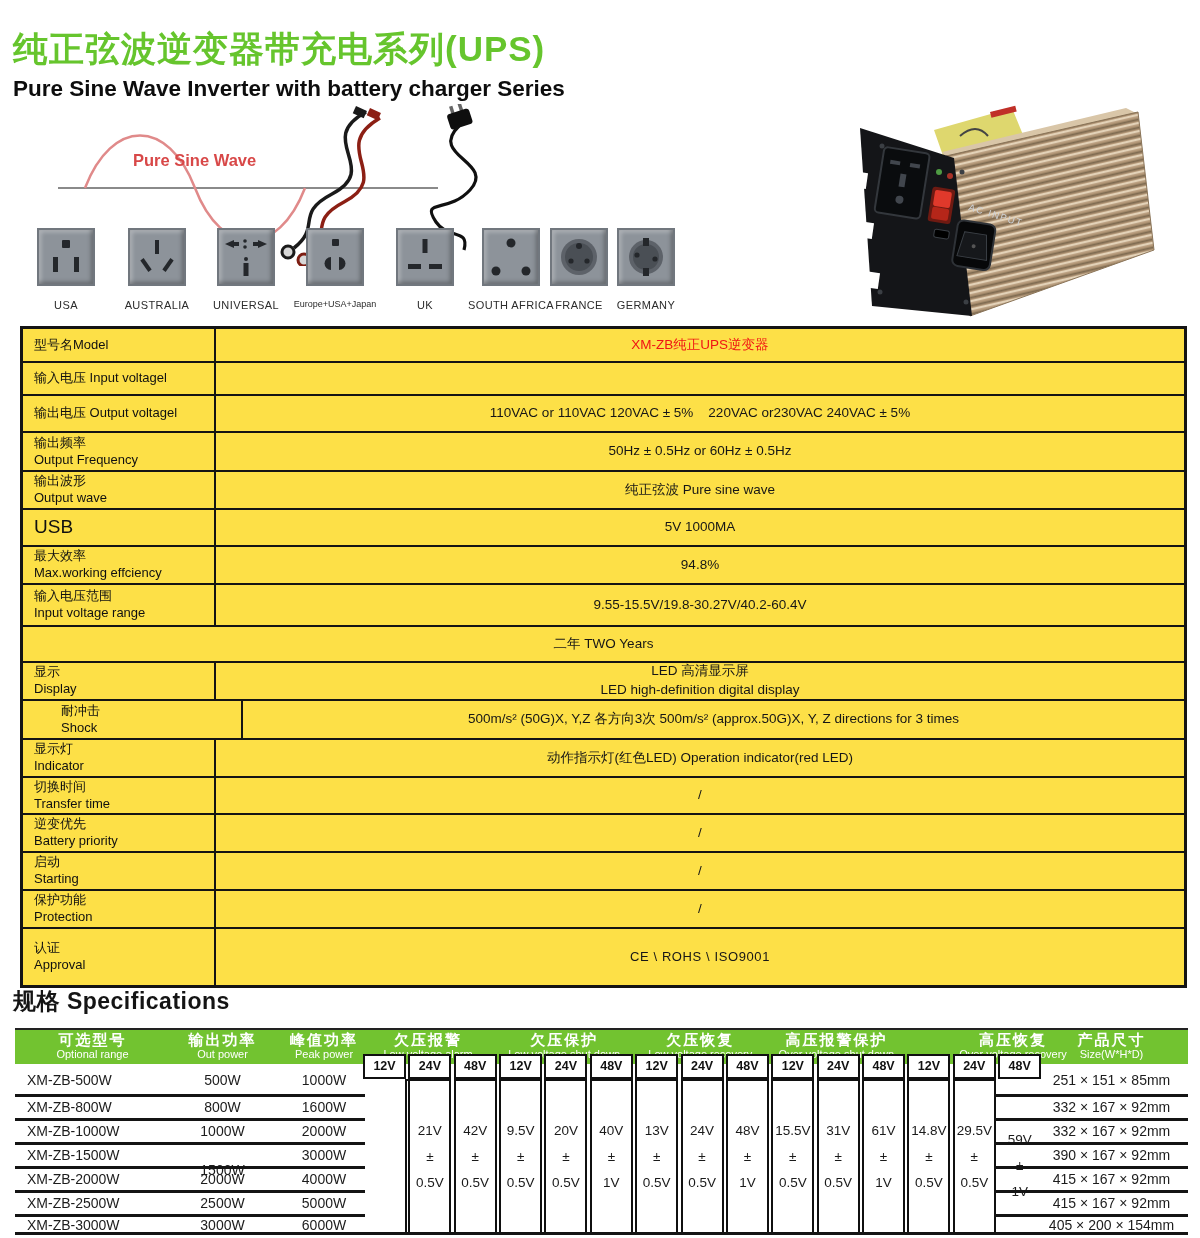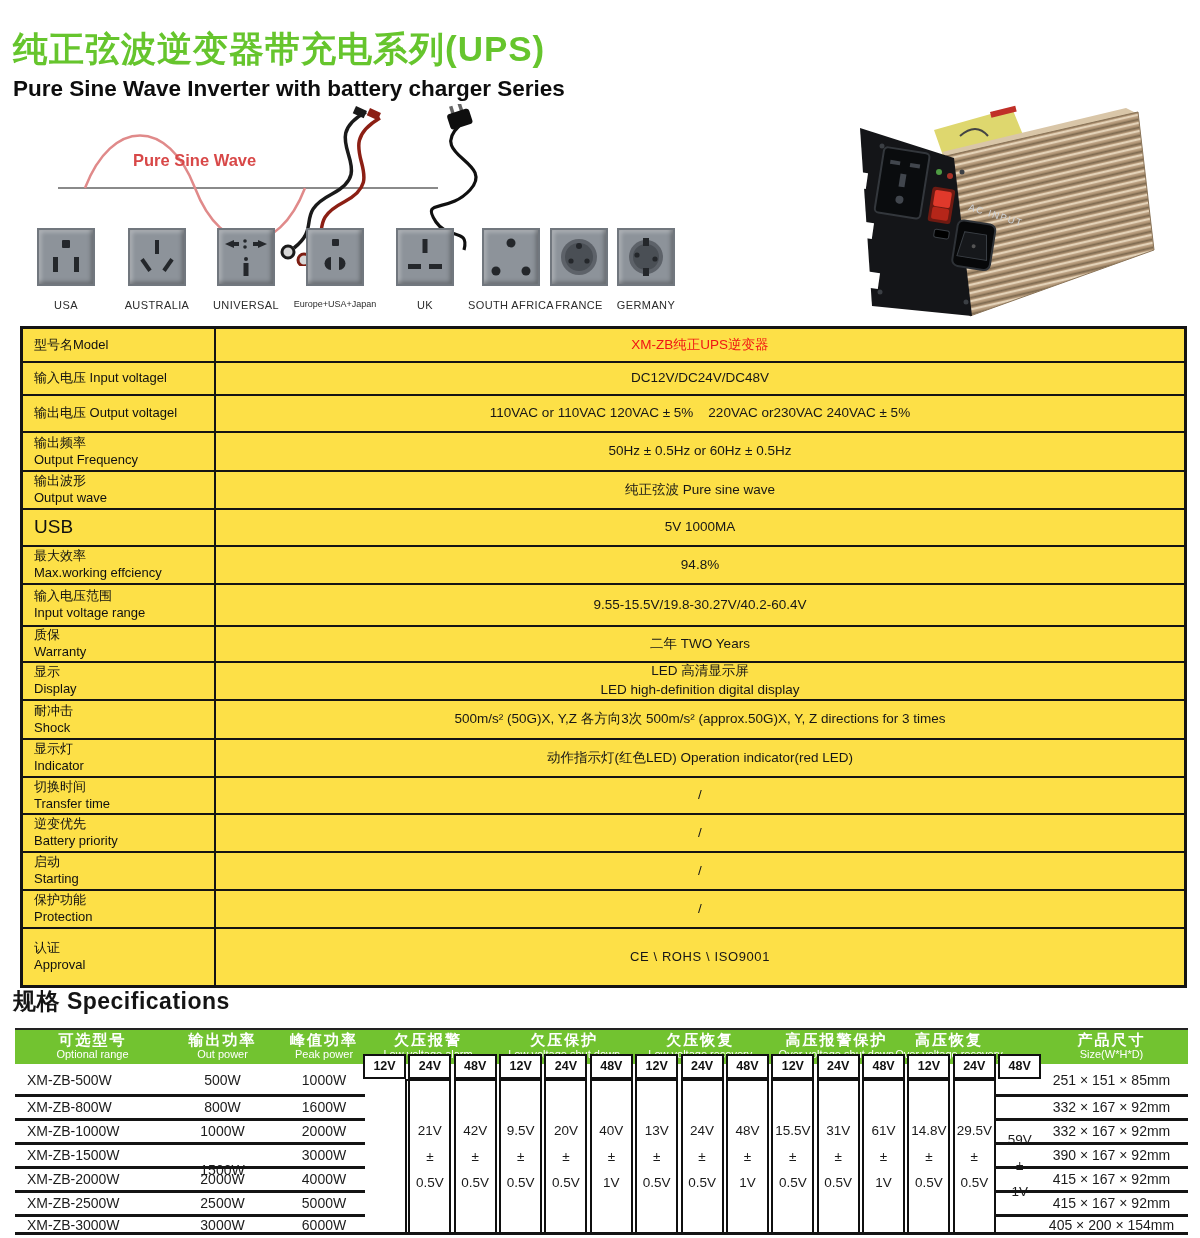--- a/index.html
+++ b/index.html
@@ -198,21 +198,20 @@
     <circle cx="124" cy="202" r="2.5" fill="#3b3f44"></circle>
   </svg>
 
   <div id="main-table">
       <div class="mt-row" style="height: 34px;">
         <div class="mt-label">型号名Model</div>
         <div class="mt-value red">XM-ZB纯正UPS逆变器</div>
       </div>
       <div class="mt-row" style="height: 33px;">
         <div class="mt-label">输入电压 Input voltagel</div>
-        <div class="mt-value">DC12V/DC24V/DC48V</div>
       </div>
       <div class="mt-row" style="height: 37px;">
         <div class="mt-label">输出电压 Output voltagel</div>
         <div class="mt-value">110VAC or 110VAC 120VAC ± 5%    220VAC or230VAC 240VAC ± 5%</div>
       </div>
       <div class="mt-row" style="height: 39px;">
         <div class="mt-label">输出频率
 Output Frequency</div>
         <div class="mt-value">50Hz ± 0.5Hz or 60Hz ± 0.5Hz</div>
       </div>
@@ -229,31 +228,29 @@
         <div class="mt-label">最大效率
 Max.working effciency</div>
         <div class="mt-value">94.8%</div>
       </div>
       <div class="mt-row" style="height: 42px;">
         <div class="mt-label">输入电压范围
 Input voltage range</div>
         <div class="mt-value">9.55-15.5V/19.8-30.27V/40.2-60.4V</div>
       </div>
       <div class="mt-row" style="height: 36px;">
-        <div class="mt-label">质保
-Warranty</div>
         <div class="mt-value">二年 TWO Years</div>
       </div>
       <div class="mt-row" style="height: 38px;">
         <div class="mt-label">显示
 Display</div>
         <div class="mt-value">LED 高清显示屏
 LED high-definition digital display</div>
       </div>
-      <div class="mt-row" style="height: 39px;">
+      <div class="mt-row" style="height: 39px; padding-left: 27px;">
         <div class="mt-label">耐冲击
 Shock</div>
         <div class="mt-value">500m/s² (50G)X, Y,Z 各方向3次 500m/s² (approx.50G)X, Y, Z directions for 3 times</div>
       </div>
       <div class="mt-row" style="height: 38px;">
         <div class="mt-label">显示灯
 Indicator</div>
         <div class="mt-value">动作指示灯(红色LED) Operation indicator(red LED)</div>
       </div>
       <div class="mt-row" style="height: 37px;">
@@ -308,21 +305,21 @@
         <div class="en">Low voltage shut down</div>
       </div>
       <div class="st-h" style="left: 618.22px; width: 134.11px;">
         <div class="zh">欠压恢复</div>
         <div class="en">Low voltage recovery</div>
       </div>
       <div class="st-h" style="left: 754.33px; width: 134.11px;">
         <div class="zh">高压报警保护</div>
         <div class="en">Over voltage shut down</div>
       </div>
-      <div class="st-h" style="left: 867px; width: 134.11px;">
+      <div class="st-h" style="left: 931px; width: 134.11px;">
         <div class="zh">高压恢复</div>
         <div class="en">Over voltage recovery</div>
       </div>
       <div class="st-h" style="left: 1020px; width: 153px;">
         <div class="zh">产品尺寸</div>
         <div class="en">Size(W*H*D)</div>
       </div>
       <div class="st-vh" style="left: 348px;">12V</div>
       <div class="st-vh" style="left: 393.37px;">24V</div>
       <div class="st-vh" style="left: 438.74px;">48V</div>

